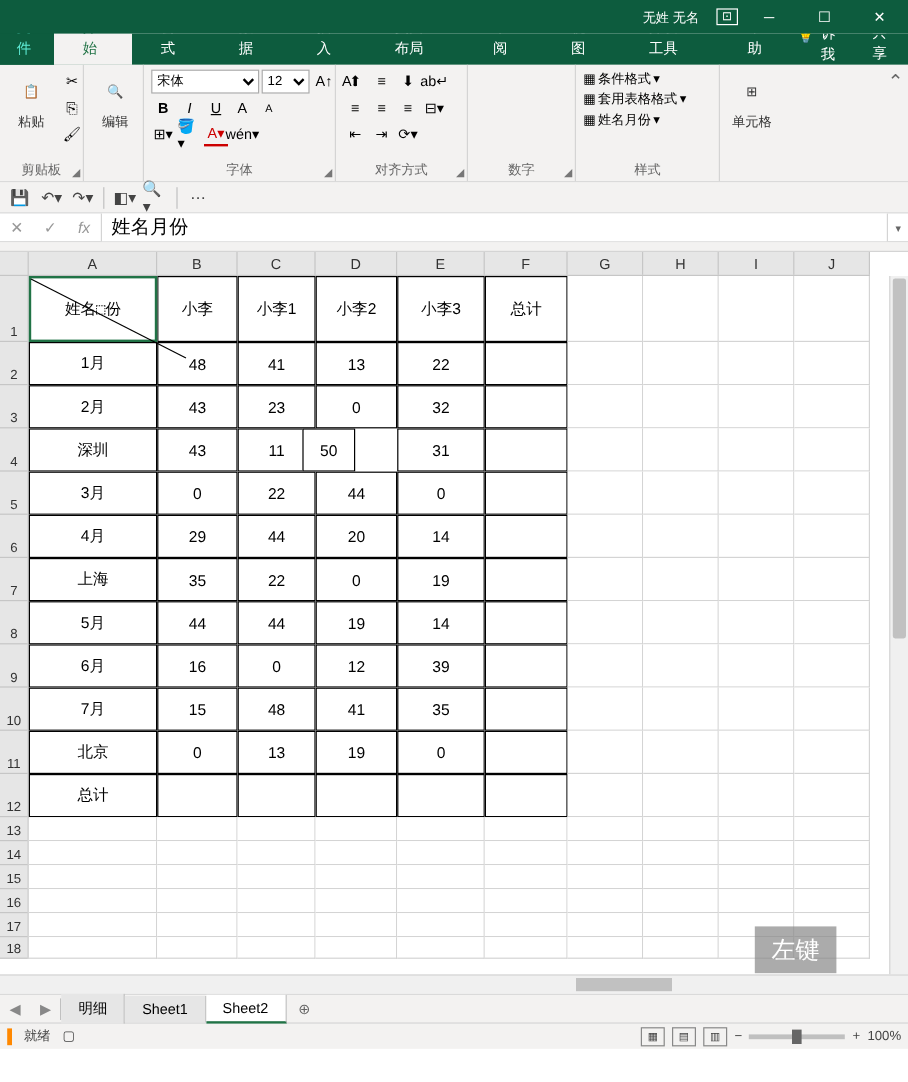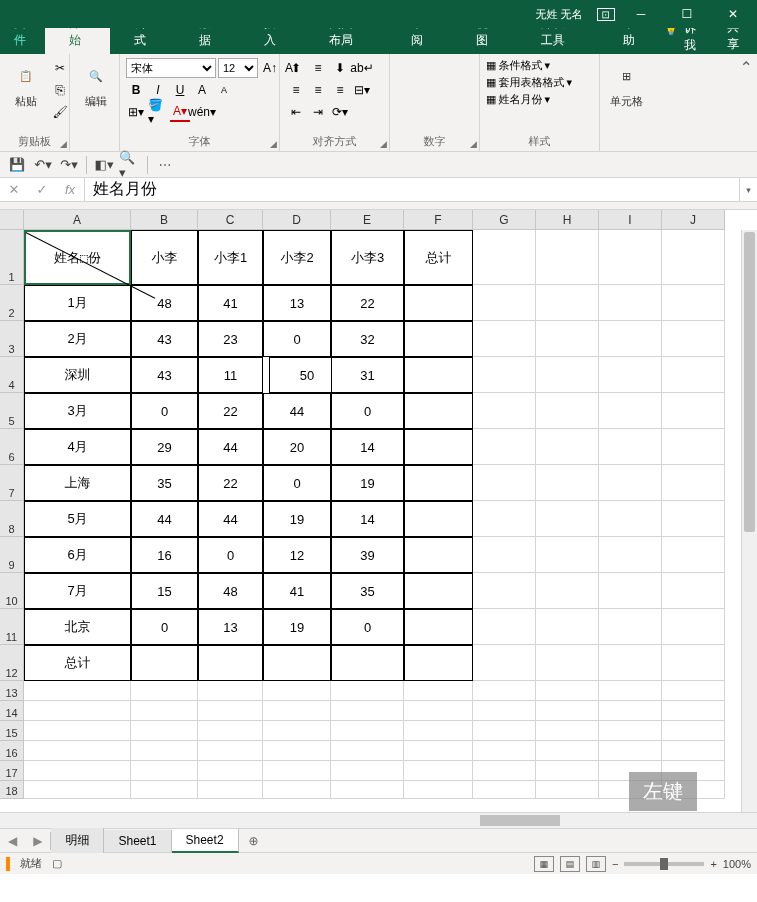--- a/index.html
+++ b/index.html
@@ -314,21 +314,21 @@
       <div class="cell bordered" style="left: 239px; top: 91px; width: 68px; height: 36px;">0</div>
       <div class="cell bordered" style="left: 307px; top: 91px; width: 73px; height: 36px;">32</div>
       <div class="cell bordered" style="left: 380px; top: 91px; width: 69px; height: 36px;"></div>
       <div class="cell" style="left: 449px; top: 91px; width: 63px; height: 36px;"></div>
       <div class="cell" style="left: 512px; top: 91px; width: 63px; height: 36px;"></div>
       <div class="cell" style="left: 575px; top: 91px; width: 63px; height: 36px;"></div>
       <div class="cell" style="left: 638px; top: 91px; width: 63px; height: 36px;"></div>
       <div class="cell bordered" style="left: 0px; top: 127px; width: 107px; height: 36px;">深圳</div>
       <div class="cell bordered" style="left: 107px; top: 127px; width: 67px; height: 36px;">43</div>
       <div class="cell bordered" style="left: 174px; top: 127px; width: 65px; height: 36px;">11</div>
-      <div class="cell bordered" style="left: 245px; top: 127px; width: 76px; height: 36px;">50</div>
+      <div class="cell bordered" style="left: 228px; top: 127px; width: 44px; height: 36px;">50</div>
       <div class="cell bordered" style="left: 307px; top: 127px; width: 73px; height: 36px;">31</div>
       <div class="cell bordered" style="left: 380px; top: 127px; width: 69px; height: 36px;"></div>
       <div class="cell" style="left: 449px; top: 127px; width: 63px; height: 36px;"></div>
       <div class="cell" style="left: 512px; top: 127px; width: 63px; height: 36px;"></div>
       <div class="cell" style="left: 575px; top: 127px; width: 63px; height: 36px;"></div>
       <div class="cell" style="left: 638px; top: 127px; width: 63px; height: 36px;"></div>
       <div class="cell bordered" style="left: 0px; top: 163px; width: 107px; height: 36px;">3月</div>
       <div class="cell bordered" style="left: 107px; top: 163px; width: 67px; height: 36px;">0</div>
       <div class="cell bordered" style="left: 174px; top: 163px; width: 65px; height: 36px;">22</div>
       <div class="cell bordered" style="left: 239px; top: 163px; width: 68px; height: 36px;">44</div>

